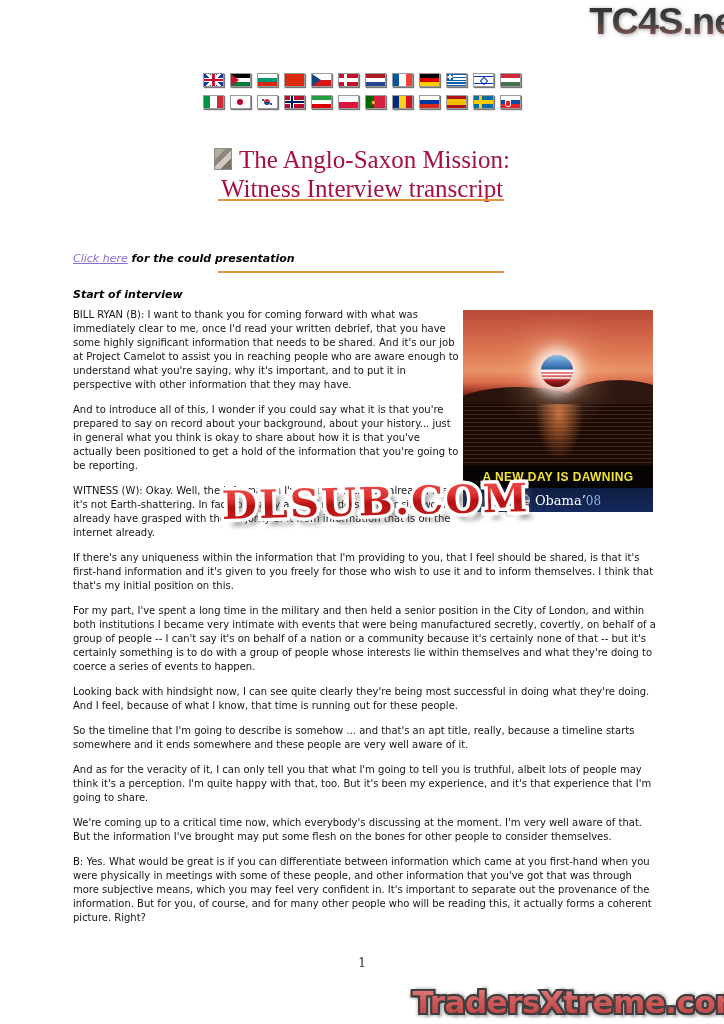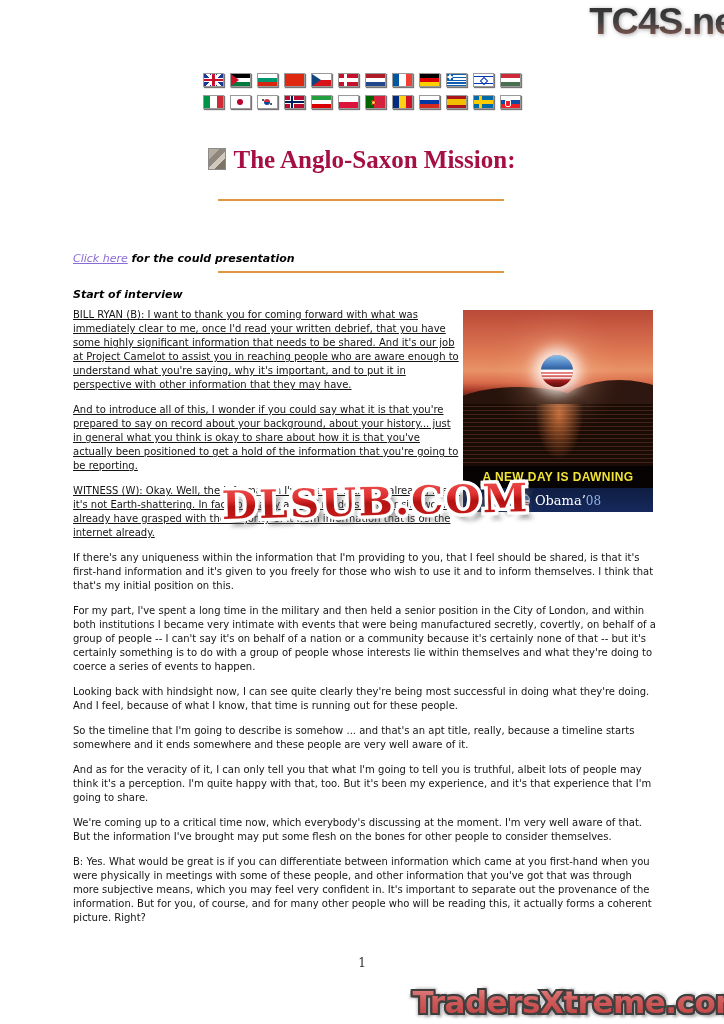--- a/index.html
+++ b/index.html
@@ -70,40 +70,40 @@
   .flag-spain{background:linear-gradient(180deg,#aa151b 25%,#f1bf00 25%,#f1bf00 75%,#aa151b 75%);}
   .flag-sweden{background-color:#006aa7;background-image:
     linear-gradient(0deg,transparent 37%,#fecc00 37%,#fecc00 63%,transparent 63%),
     linear-gradient(90deg,transparent 27%,#fecc00 27%,#fecc00 43%,transparent 43%);}
   .flag-slovakia{background:linear-gradient(180deg,#fff 33%,#0b4ea2 33%,#0b4ea2 66%,#ee1c25 66%);}
   .flag-slovakia::after{content:"";position:absolute;left:4px;top:4px;width:4px;height:5px;background:#ee1c25;
     border:0.5px solid #fff;border-radius:0 0 2px 2px;}
 
   
   .doc-title{position:absolute;top:128px;left:0;width:724px;text-align:center;
-    font-family:"Liberation Serif","DejaVu Serif",serif;font-weight:bold;font-size:25px;line-height:29px;
+    font-family:"Liberation Serif","DejaVu Serif",serif;font-weight:normal;font-size:25px;line-height:29px;
     color:#a50f44;}
   .title-thumb{display:inline-block;width:16px;height:20px;vertical-align:-2px;margin-right:7px;
     border:1px solid #8b8b8b;background:
     linear-gradient(135deg,#b5aca0 0 28%,#8f867c 28% 50%,#cfc8bd 50% 72%,#7d7468 72%);}
 
   .divider{position:absolute;left:218px;width:286px;height:0;border-top:2px solid #e2953f;}
   .divider-1{top:199px;}
   .divider-2{top:271px;}
 
   
   .meta{position:absolute;top:213px;left:73px;font-size:11px;line-height:15px;font-weight:bold;font-style:italic;color:#000;}
   .video-line{position:absolute;top:252px;left:73px;font-size:11px;font-weight:bold;font-style:italic;color:#000;}
   .video-link{color:#8a6ad4;font-weight:normal;text-decoration:underline;cursor:pointer;}
   .start-heading{position:absolute;top:288px;left:73px;font-size:11px;font-weight:bold;font-style:italic;color:#000;}
 
   
   .content{position:absolute;top:308px;left:73px;width:585px;font-size:10px;line-height:14px;color:#141414;}
   .content p{margin:0 0 11px 0;}
-  .content p.narrow{width:387px;text-decoration:underline;}
+  .content p.narrow{width:387px;}
 
   
   .poster{position:absolute;left:463px;top:310px;width:190px;height:202px;overflow:hidden;background:#1c0d07;}
   .p-sky{position:absolute;inset:0;background:linear-gradient(180deg,
       #b94a38 0%,#cc5f45 10%,#df7b55 22%,#e99368 30%,#d96b4a 36%,#a33826 40%,
       #351711 45%,#241009 55%,#1a0c07 70%,#140804 100%);}
   .p-hill1{position:absolute;left:96px;top:70px;width:120px;height:28px;background:#2e1710;
       border-radius:50% 50% 0 0 / 100% 100% 0 0;}
   .p-hill2{position:absolute;left:-14px;top:77px;width:140px;height:22px;background:#27130c;
       border-radius:50% 50% 0 0 / 100% 100% 0 0;}
@@ -158,20 +158,21 @@
 
   <div class="tc4s-logo">TC4S.net</div>
 
   <div class="flag-strip">
     <div class="flag-row" id="flag-row-1"><span class="flag flag-uk"></span><span class="flag flag-palestine"></span><span class="flag flag-bulgaria"></span><span class="flag flag-china"></span><span class="flag flag-czech"></span><span class="flag flag-denmark"></span><span class="flag flag-netherlands"></span><span class="flag flag-france"></span><span class="flag flag-germany"></span><span class="flag flag-greece"></span><span class="flag flag-israel"></span><span class="flag flag-hungary"></span></div>
     <div class="flag-row" id="flag-row-2"><span class="flag flag-italy"></span><span class="flag flag-japan"></span><span class="flag flag-south-korea"></span><span class="flag flag-norway"></span><span class="flag flag-iran"></span><span class="flag flag-poland"></span><span class="flag flag-portugal"></span><span class="flag flag-romania"></span><span class="flag flag-russia"></span><span class="flag flag-spain"></span><span class="flag flag-sweden"></span><span class="flag flag-slovakia"></span></div>
   </div>
 
   <h1 class="doc-title">
     <span class="title-thumb"></span><span>The Anglo-Saxon Mission:</span><br>
+    <span>Witness Interview transcript</span>
   </h1>
 
   <div class="divider divider-1"></div>
 
 
   <div class="video-line">
     <a class="video-link">Click here</a><span> for the could presentation</span>
   </div>
 
   <div class="divider divider-2"></div>

